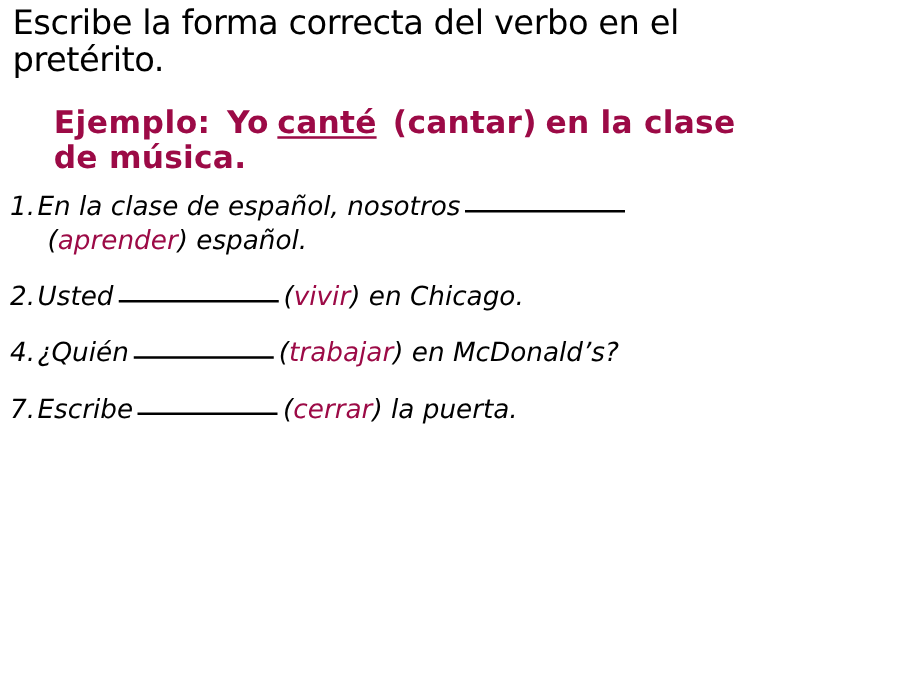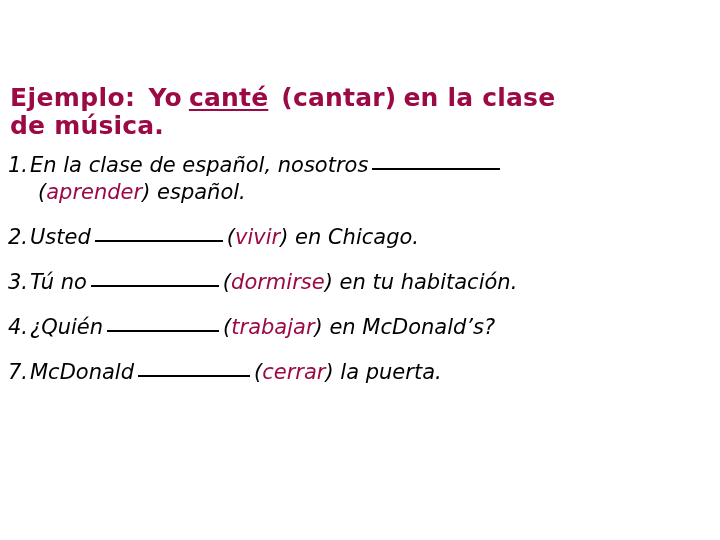--- a/index.html
+++ b/index.html
@@ -47,20 +47,21 @@
     width: 706px;
     color: #9c0a46;
   }
   .example-line {
     font-family: "DejaVu Sans", "Liberation Sans", sans-serif;
     font-weight: bold;
     font-size: 25px;
     line-height: 28px;
     letter-spacing: 0.2px;
     white-space: nowrap;
+    margin-left: 33px;
   }
   .example-line .lead { letter-spacing: 0.4px; }
   .u-blank {
     text-decoration: underline;
     text-underline-offset: 3px;
   }
   .sp { display: inline-block; width: 13px; }
   .sp-sm { display: inline-block; width: 7px; }
 
   
@@ -98,47 +99,48 @@
     margin: 0 4px;
   }
   .b-med    { width: 112px; }
   .b-long   { width: 128px; }
 </style>
 </head>
 <body>
 
 <div class="slide">
 
+  <div class="title-block">
+    <div class="title-line">Escribe la forma correcta del verbo en el</div>
+    <div class="title-line">pretérito.</div>
+  </div>
 
   <div class="example-block">
     <div class="example-line">
       <span class="lead">Ejemplo:</span><span class="sp"></span><span>Yo</span><span class="sp-sm"></span><span class="u-blank">canté</span><span class="sp"></span><span>(cantar)</span><span class="sp-sm"></span><span>en la clase</span>
     </div>
     <div class="example-line">de música.</div>
   </div>
 
   <div class="items">
 
     <div class="item">
       <span class="num">1.</span><span>En la clase de español, nosotros</span><span class="blank b-long"></span>
       <span class="cont">(<span class="verb">aprender</span>) español.</span>
     </div>
 
     <div class="item">
       <span class="num">2.</span><span>Usted</span><span class="blank b-long"></span><span>(</span><span class="verb">vivir</span><span>) en Chicago.</span>
     </div>
 
-    <div class="item">
-      <span class="num">3.</span><span>Tú no</span><span class="blank b-long"></span><span>(</span><span class="verb">dormirse</span><span>) en tu habitación.</span>
-    </div>
 
     <div class="item">
       <span class="num">4.</span><span>¿Quién</span><span class="blank b-med"></span><span>(</span><span class="verb">trabajar</span><span>) en McDonald’s?</span>
     </div>
 
 
 
     <div class="item">
-      <span class="num">7.</span><span>McDonald</span><span class="blank b-med"></span><span>(</span><span class="verb">cerrar</span><span>) la puerta.</span>
+      <span class="num">7.</span><span>Escribe</span><span class="blank b-med"></span><span>(</span><span class="verb">cerrar</span><span>) la puerta.</span>
     </div>
 
   </div>
 </div>
 
 </body></html>

